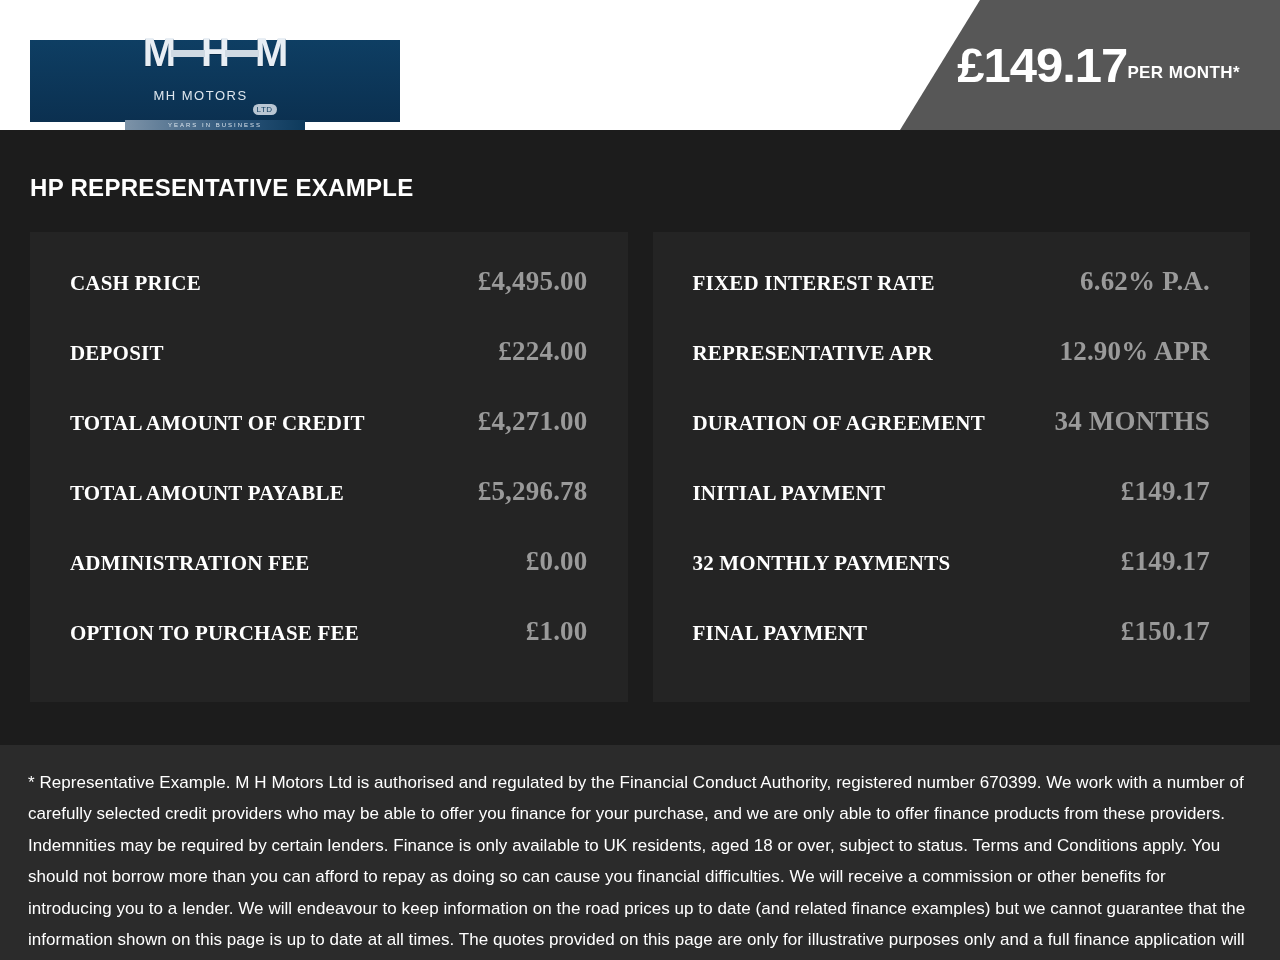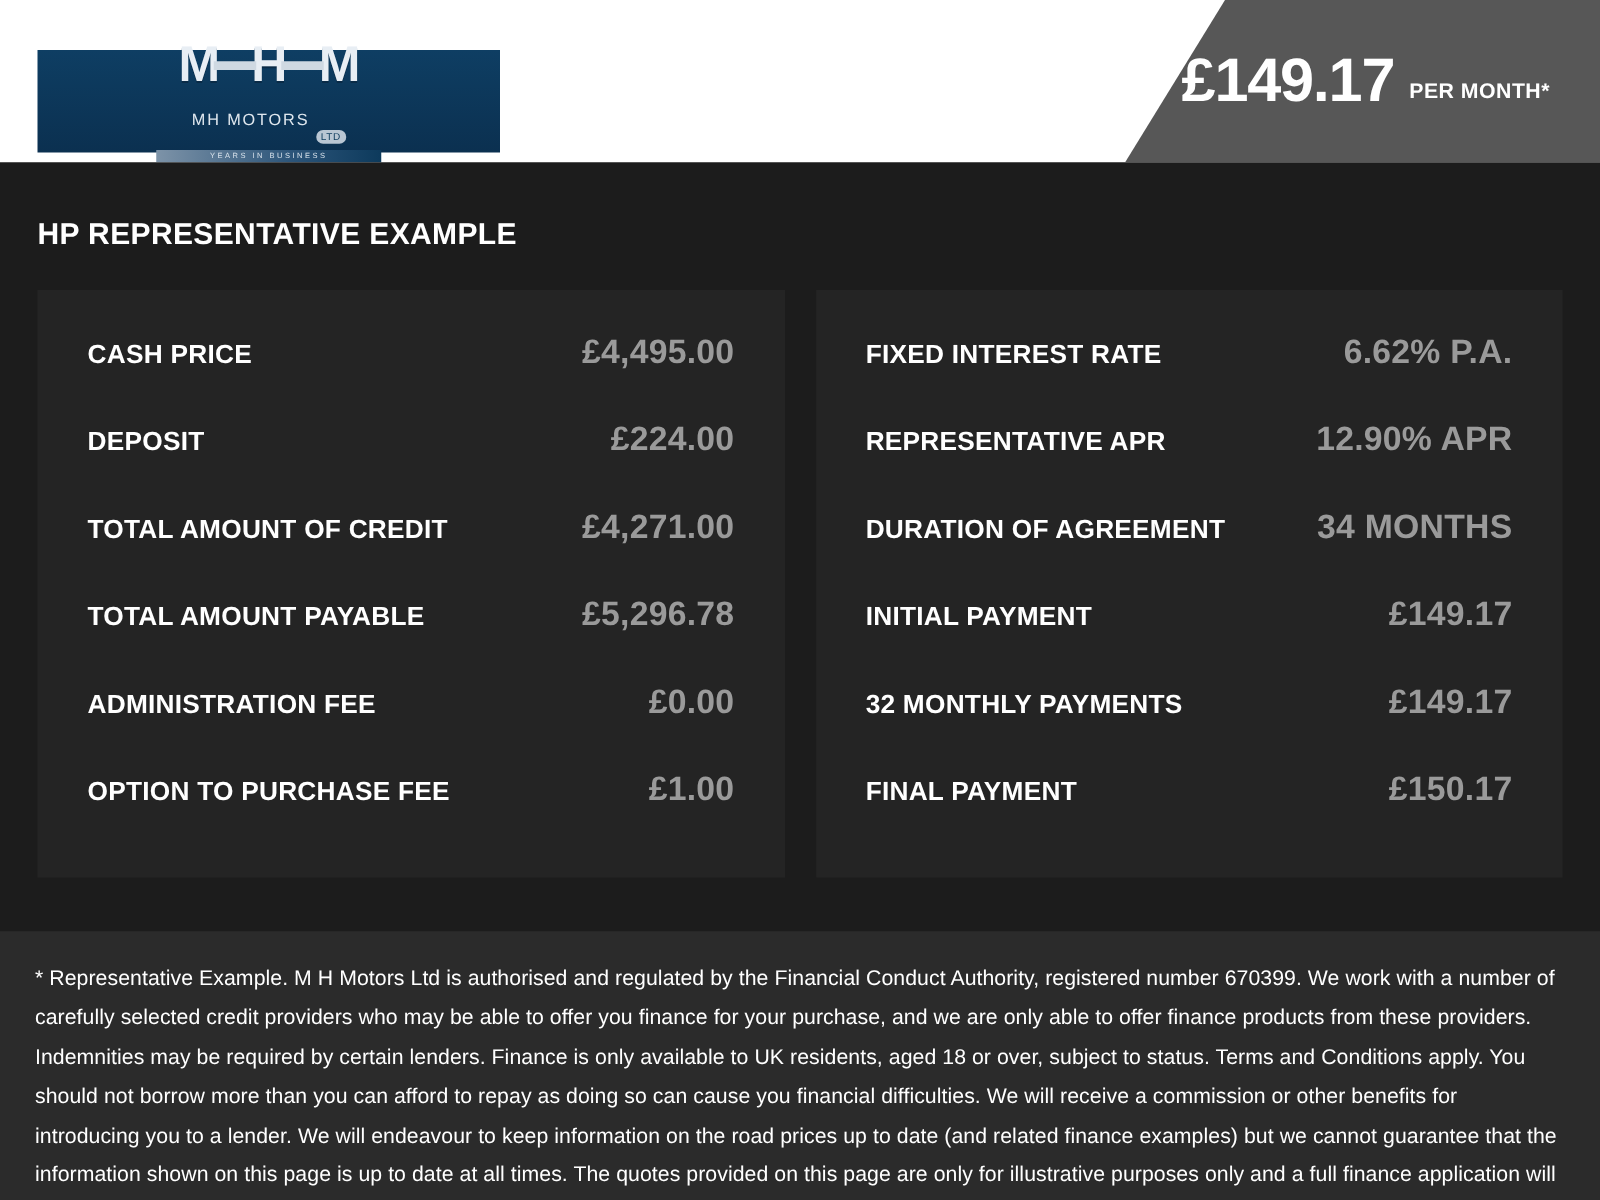--- a/index.html
+++ b/index.html
@@ -98,21 +98,21 @@
     font-size: 49px;
     font-weight: bold;
     letter-spacing: -1px;
     line-height: 1;
   }
   .price-period {
     color: #ffffff;
     font-size: 17px;
     font-weight: bold;
     letter-spacing: 0.4px;
-    margin-left: 12px;
+    margin-left: 0;
     margin-top: 16px;
   }
 
   
   .body-wrap {
     position: relative;
     width: 1280px;
     height: 588px;
     background: #1c1c1c;
     padding: 44px 30px 0 30px;
@@ -120,20 +120,21 @@
   .section-title {
     color: #ffffff;
     font-size: 24px;
     font-weight: bold;
     letter-spacing: 0.3px;
     margin-bottom: 30px;
   }
   .cols {
     display: flex;
     gap: 25px;
+    font-family: Liberation Serif, serif;
   }
   .col {
     flex: 1;
     background: #242424;
     padding: 34px 40px 30px 40px;
     height: 470px;
   }
   .row {
     display: flex;
     align-items: baseline;

